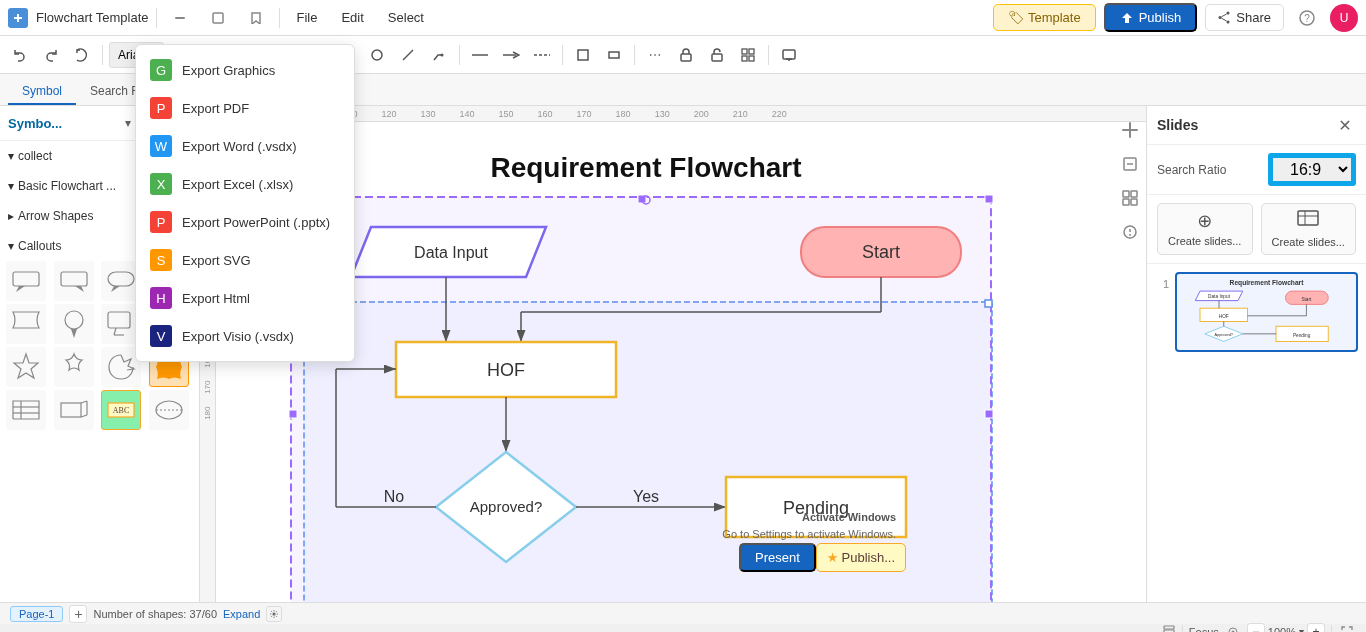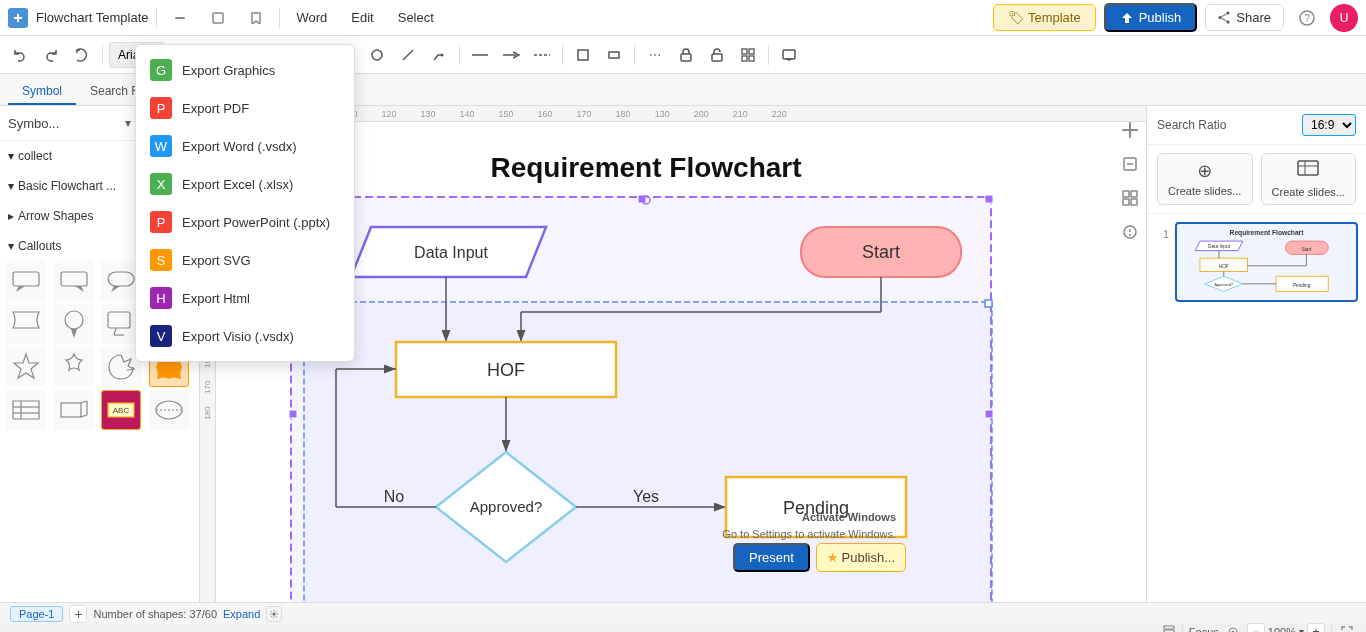--- a/index.html
+++ b/index.html
@@ -84,21 +84,21 @@
       flex-direction: column;
       overflow: hidden;
     }
     .panel-header {
       display: flex;
       align-items: center;
       padding: 6px 8px;
       border-bottom: 1px solid #eee;
       gap: 4px;
     }
-    .panel-title { font-size: 13px; color: #404040; font-weight: 400; flex:1; }
+    .panel-title { font-size: 13px; color: #0369a1; font-weight: 700; flex:1; }
     .panel-icon-btn { width: 22px; height: 22px; display:flex;align-items:center;justify-content:center; cursor:pointer; border:none;background:none; font-size:12px; color:#666; }
 
     .panel-section { padding: 4px 0; }
     .section-header {
       display: flex; align-items: center; padding: 4px 8px; cursor: pointer;
       font-size: 12px; color: #333; gap: 4px;
     }
     .shapes-grid {
       display: grid;
       grid-template-columns: repeat(4, 1fr);
@@ -143,21 +143,21 @@
     }
     .slides-header {
       display:flex;align-items:center;padding:8px 10px;border-bottom:1px solid #eee;
     }
     .slides-title { font-size:14px;font-weight:600;flex:1;color:#333; }
     .slides-close { width:22px;height:22px;display:flex;align-items:center;justify-content:center;cursor:pointer;color:#666;font-size:16px; }
     .aspect-row {
       display:flex;align-items:center;padding:8px 10px;border-bottom:1px solid #eee;gap:6px;
     }
     .aspect-label { font-size:12px;color:#555;flex:1; }
-    .aspect-select { font-size:12px;border:1px solid #0ea5e9;border-radius:3px;padding:2px 4px; }
+    .aspect-select { font-size:16px;border:5px solid #0ea5e9;border-radius:3px;padding:2px 13px; }
     .slides-actions {
       display:flex;gap:8px;padding:8px 10px;border-bottom:1px solid #eee;
     }
     .slide-action-btn {
       flex:1;display:flex;flex-direction:column;align-items:center;gap:3px;
       padding:6px;border:1px solid #ddd;border-radius:5px;cursor:pointer;background:#fafafa;
       font-size:11px;color:#444;
     }
     .slide-action-icon { font-size:18px;color:#555; }
 
@@ -237,21 +237,21 @@
       top: 10px;
       left: 20px;
     }
 
     
     .ruler-mark { font-size: 9px; color: #999; margin-right: 24px; }
 
     
     .bottom-right-btns {
       position:absolute;right:240px;bottom:30px;
-      display:flex;gap:6px;
+      display:flex;
     }
     .present-btn {
       background:#1565c0;color:#fff;padding:5px 14px;border-radius:5px;font-size:13px;cursor:pointer;
     }
     .export-small-btn {
       background:#fff9c4;border:1px solid #f9a825;color:#5d4037;
       padding:5px 10px;border-radius:5px;font-size:13px;cursor:pointer;
       display:flex;align-items:center;gap:3px;
     }
 
@@ -283,21 +283,21 @@
     <svg width="12" height="12" viewBox="0 0 12 12">
         <rect x="1" y="1" width="10" height="10" fill="none" stroke="#888" stroke-width="1.5" rx="1"></rect>
       </svg>
   </div>
   <div class="icon-btn">
     <svg width="12" height="12" viewBox="0 0 12 12">
         <path d="M2 1h8v11l-4-3-4 3z" fill="none" stroke="#888" stroke-width="1.5"></path>
       </svg>
   </div>
   <div class="top-bar-sep"></div>
-  <div class="menu-btn">Word</div>
+  <div class="menu-btn">File</div>
   <div class="menu-btn">Edit</div>
   <div class="menu-btn">Select</div>
   <div class="spacer"></div>
   <button class="upgrade-btn">🏷 Template</button>
   <button class="publish-btn">
     <svg width="14" height="14" viewBox="0 0 14 14">
         <path d="M7 2l5 5H9v5H5V7H2z" fill="white"></path>
       </svg>
     <span>Publish</span>
   </button>
@@ -564,21 +564,21 @@
             </svg>
         </div>
         <div class="shape-item">
           <svg width="30" height="22" viewBox="0 0 30 22">
               <rect x="2" y="4" width="20" height="14" fill="none" stroke="#888" stroke-width="1.2"></rect>
               <line x1="22" y1="4" x2="28" y2="2" stroke="#888" stroke-width="1.2"></line>
               <line x1="28" y1="2" x2="28" y2="16" stroke="#888" stroke-width="1.2"></line>
               <line x1="22" y1="18" x2="28" y2="16" stroke="#888" stroke-width="1.2"></line>
             </svg>
         </div>
-        <div class="shape-item" style="background:#be185d;border:1px solid #f9a825;">
+        <div class="shape-item" style="background:#86efac;border:1px solid #f9a825;font-family:Liberation Serif, serif;">
           <svg width="30" height="22" viewBox="0 0 30 22">
               <rect x="2" y="4" width="26" height="14" fill="#fff9c4" stroke="#f9a825" stroke-width="1.2"></rect>
               <text x="15" y="14" text-anchor="middle" font-size="8" fill="#5d4037">ABC</text>
             </svg>
         </div>
         <div class="shape-item">
           <svg width="30" height="22" viewBox="0 0 30 22">
               <ellipse cx="15" cy="11" rx="13" ry="9" fill="none" stroke="#888" stroke-width="1.2"></ellipse>
               <line x1="2" y1="11" x2="28" y2="11" stroke="#888" stroke-width="1.2" stroke-dasharray="2 2"></line>
             </svg>
@@ -701,20 +701,24 @@
           <button class="export-small-btn">
             <span style="color:#f9a825;">★</span>
             <span>Publish...</span>
           </button>
         </div>
       </div>
     </div>
   </div>
 
   <div class="right-panel">
+    <div class="slides-header">
+      <span class="slides-title">Slides</span>
+      <div class="slides-close">✕</div>
+    </div>
     <div class="aspect-row">
       <span class="aspect-label">Search Ratio</span>
       <select class="aspect-select">
         <option>16:9</option>
         <option>4:3</option>
         <option>1:1</option>
       </select>
     </div>
     <div class="slides-actions">
       <div class="slide-action-btn">

